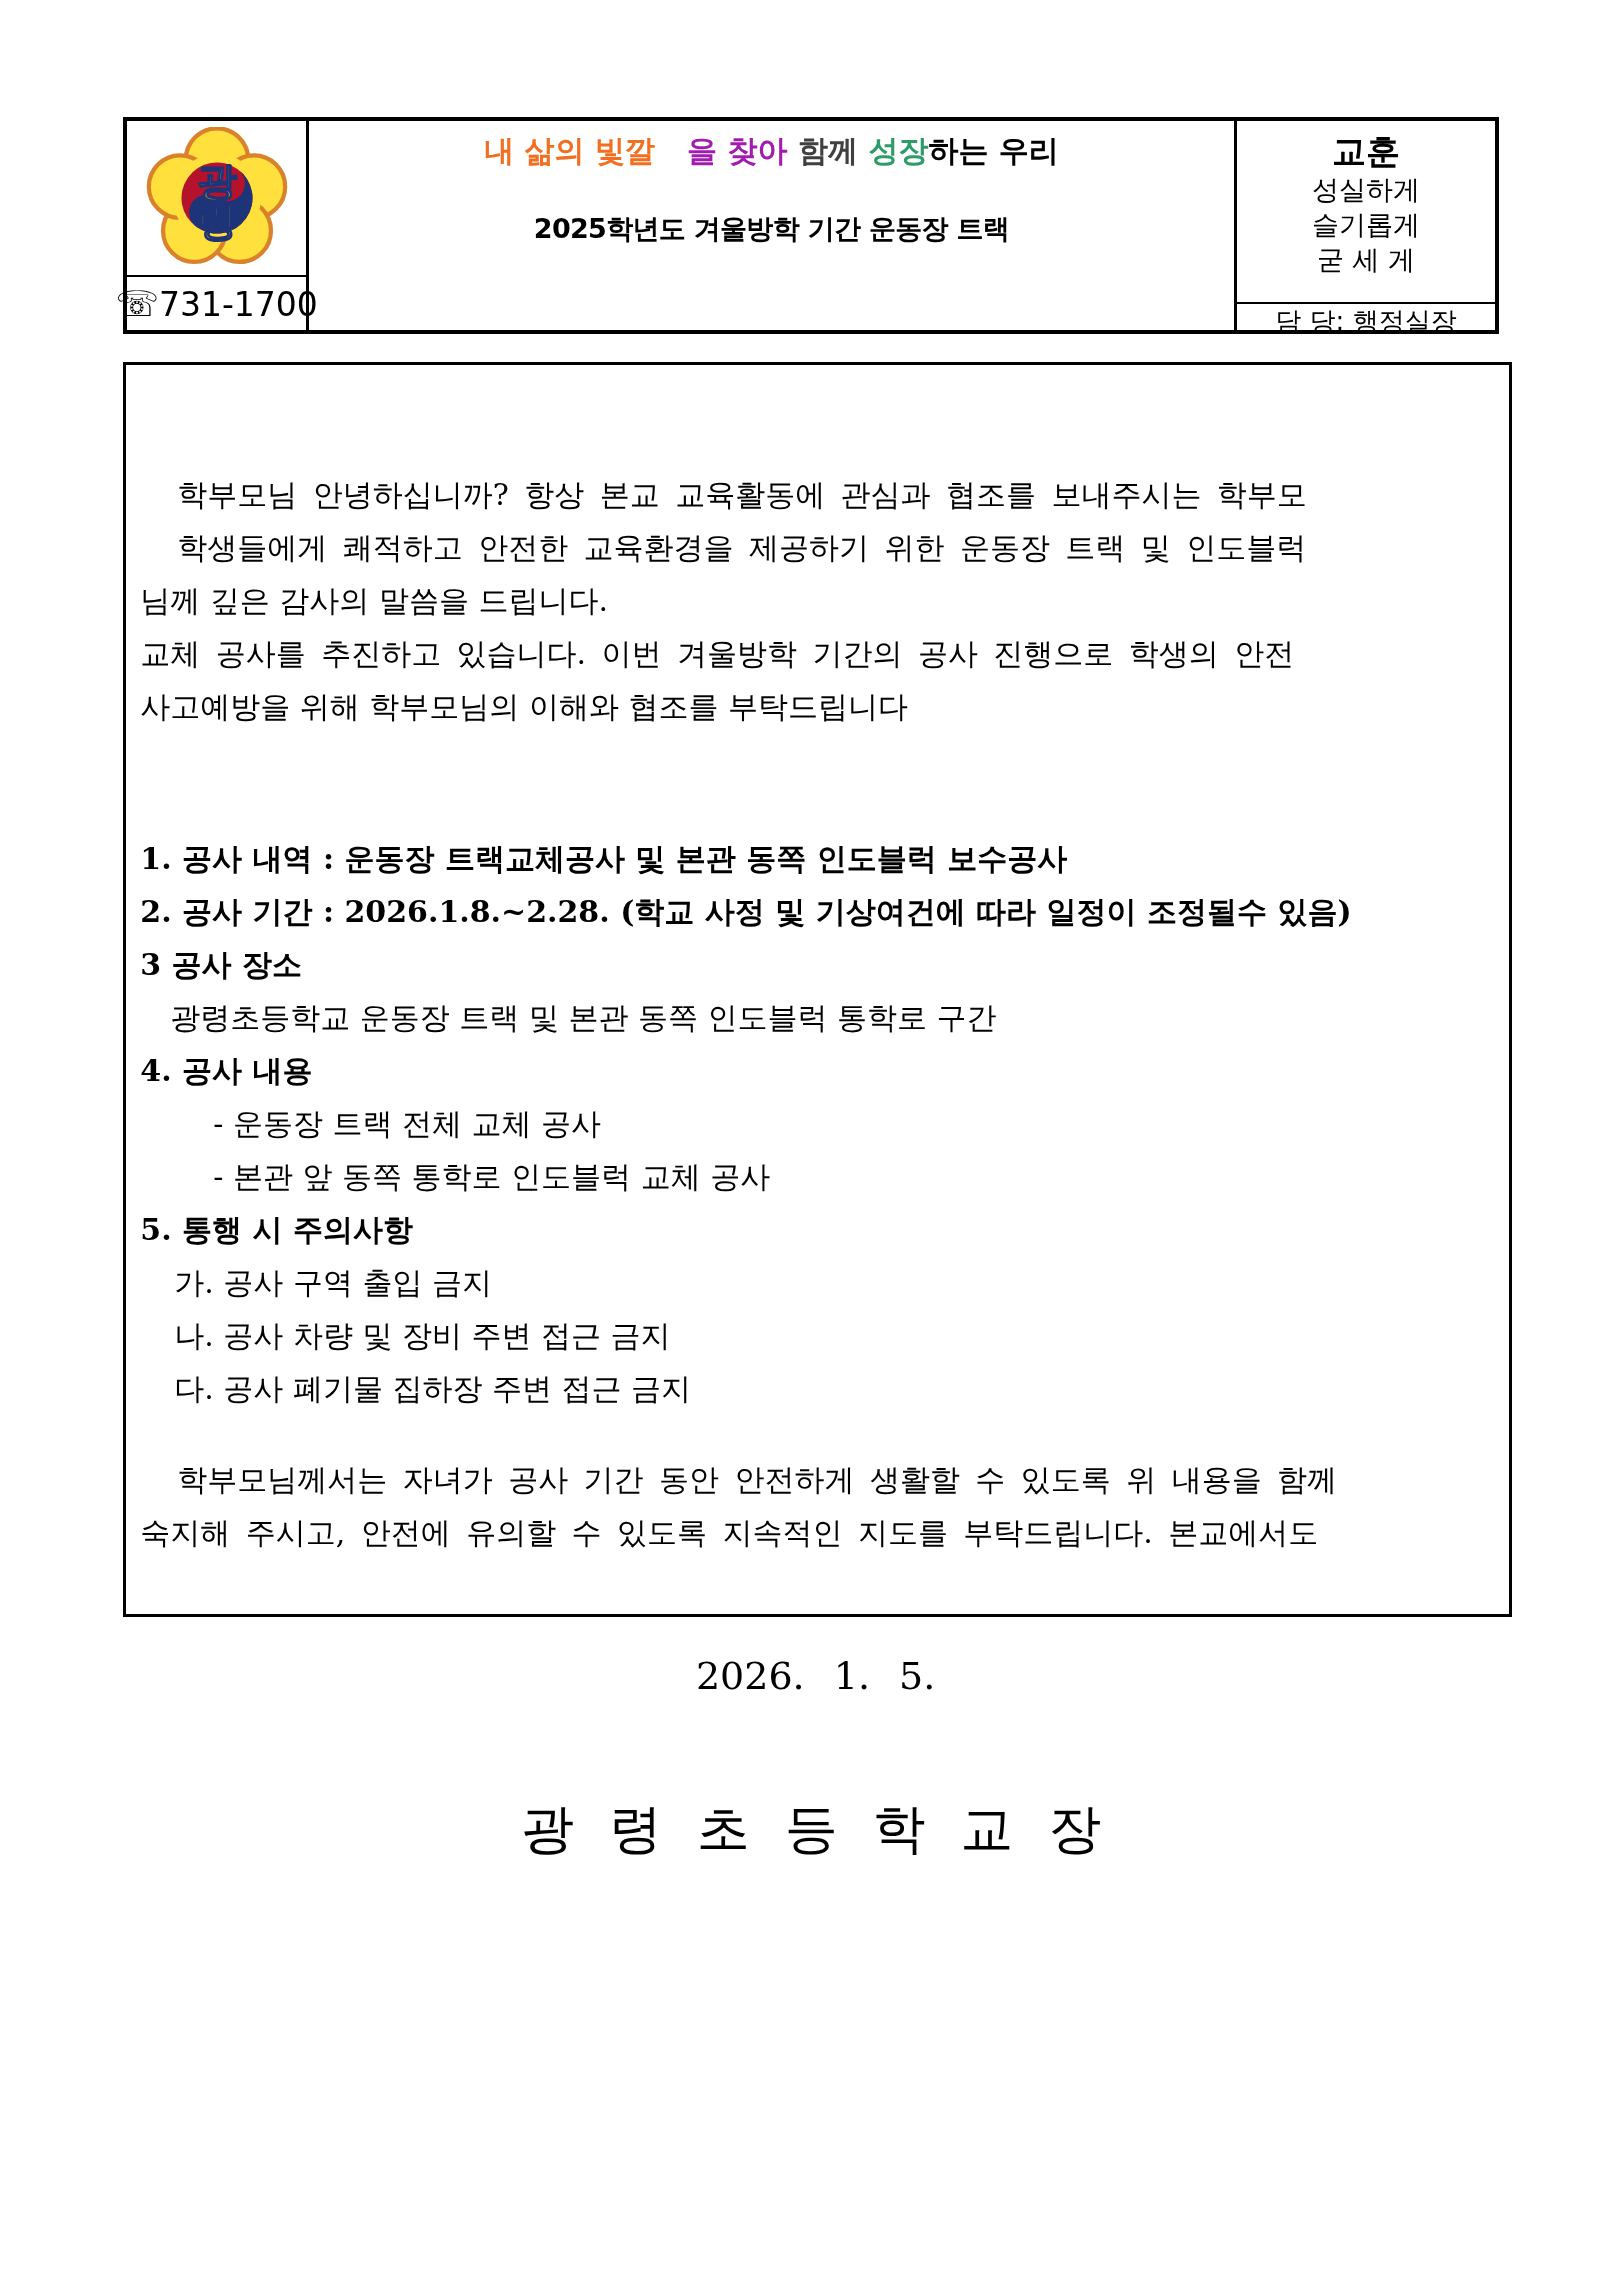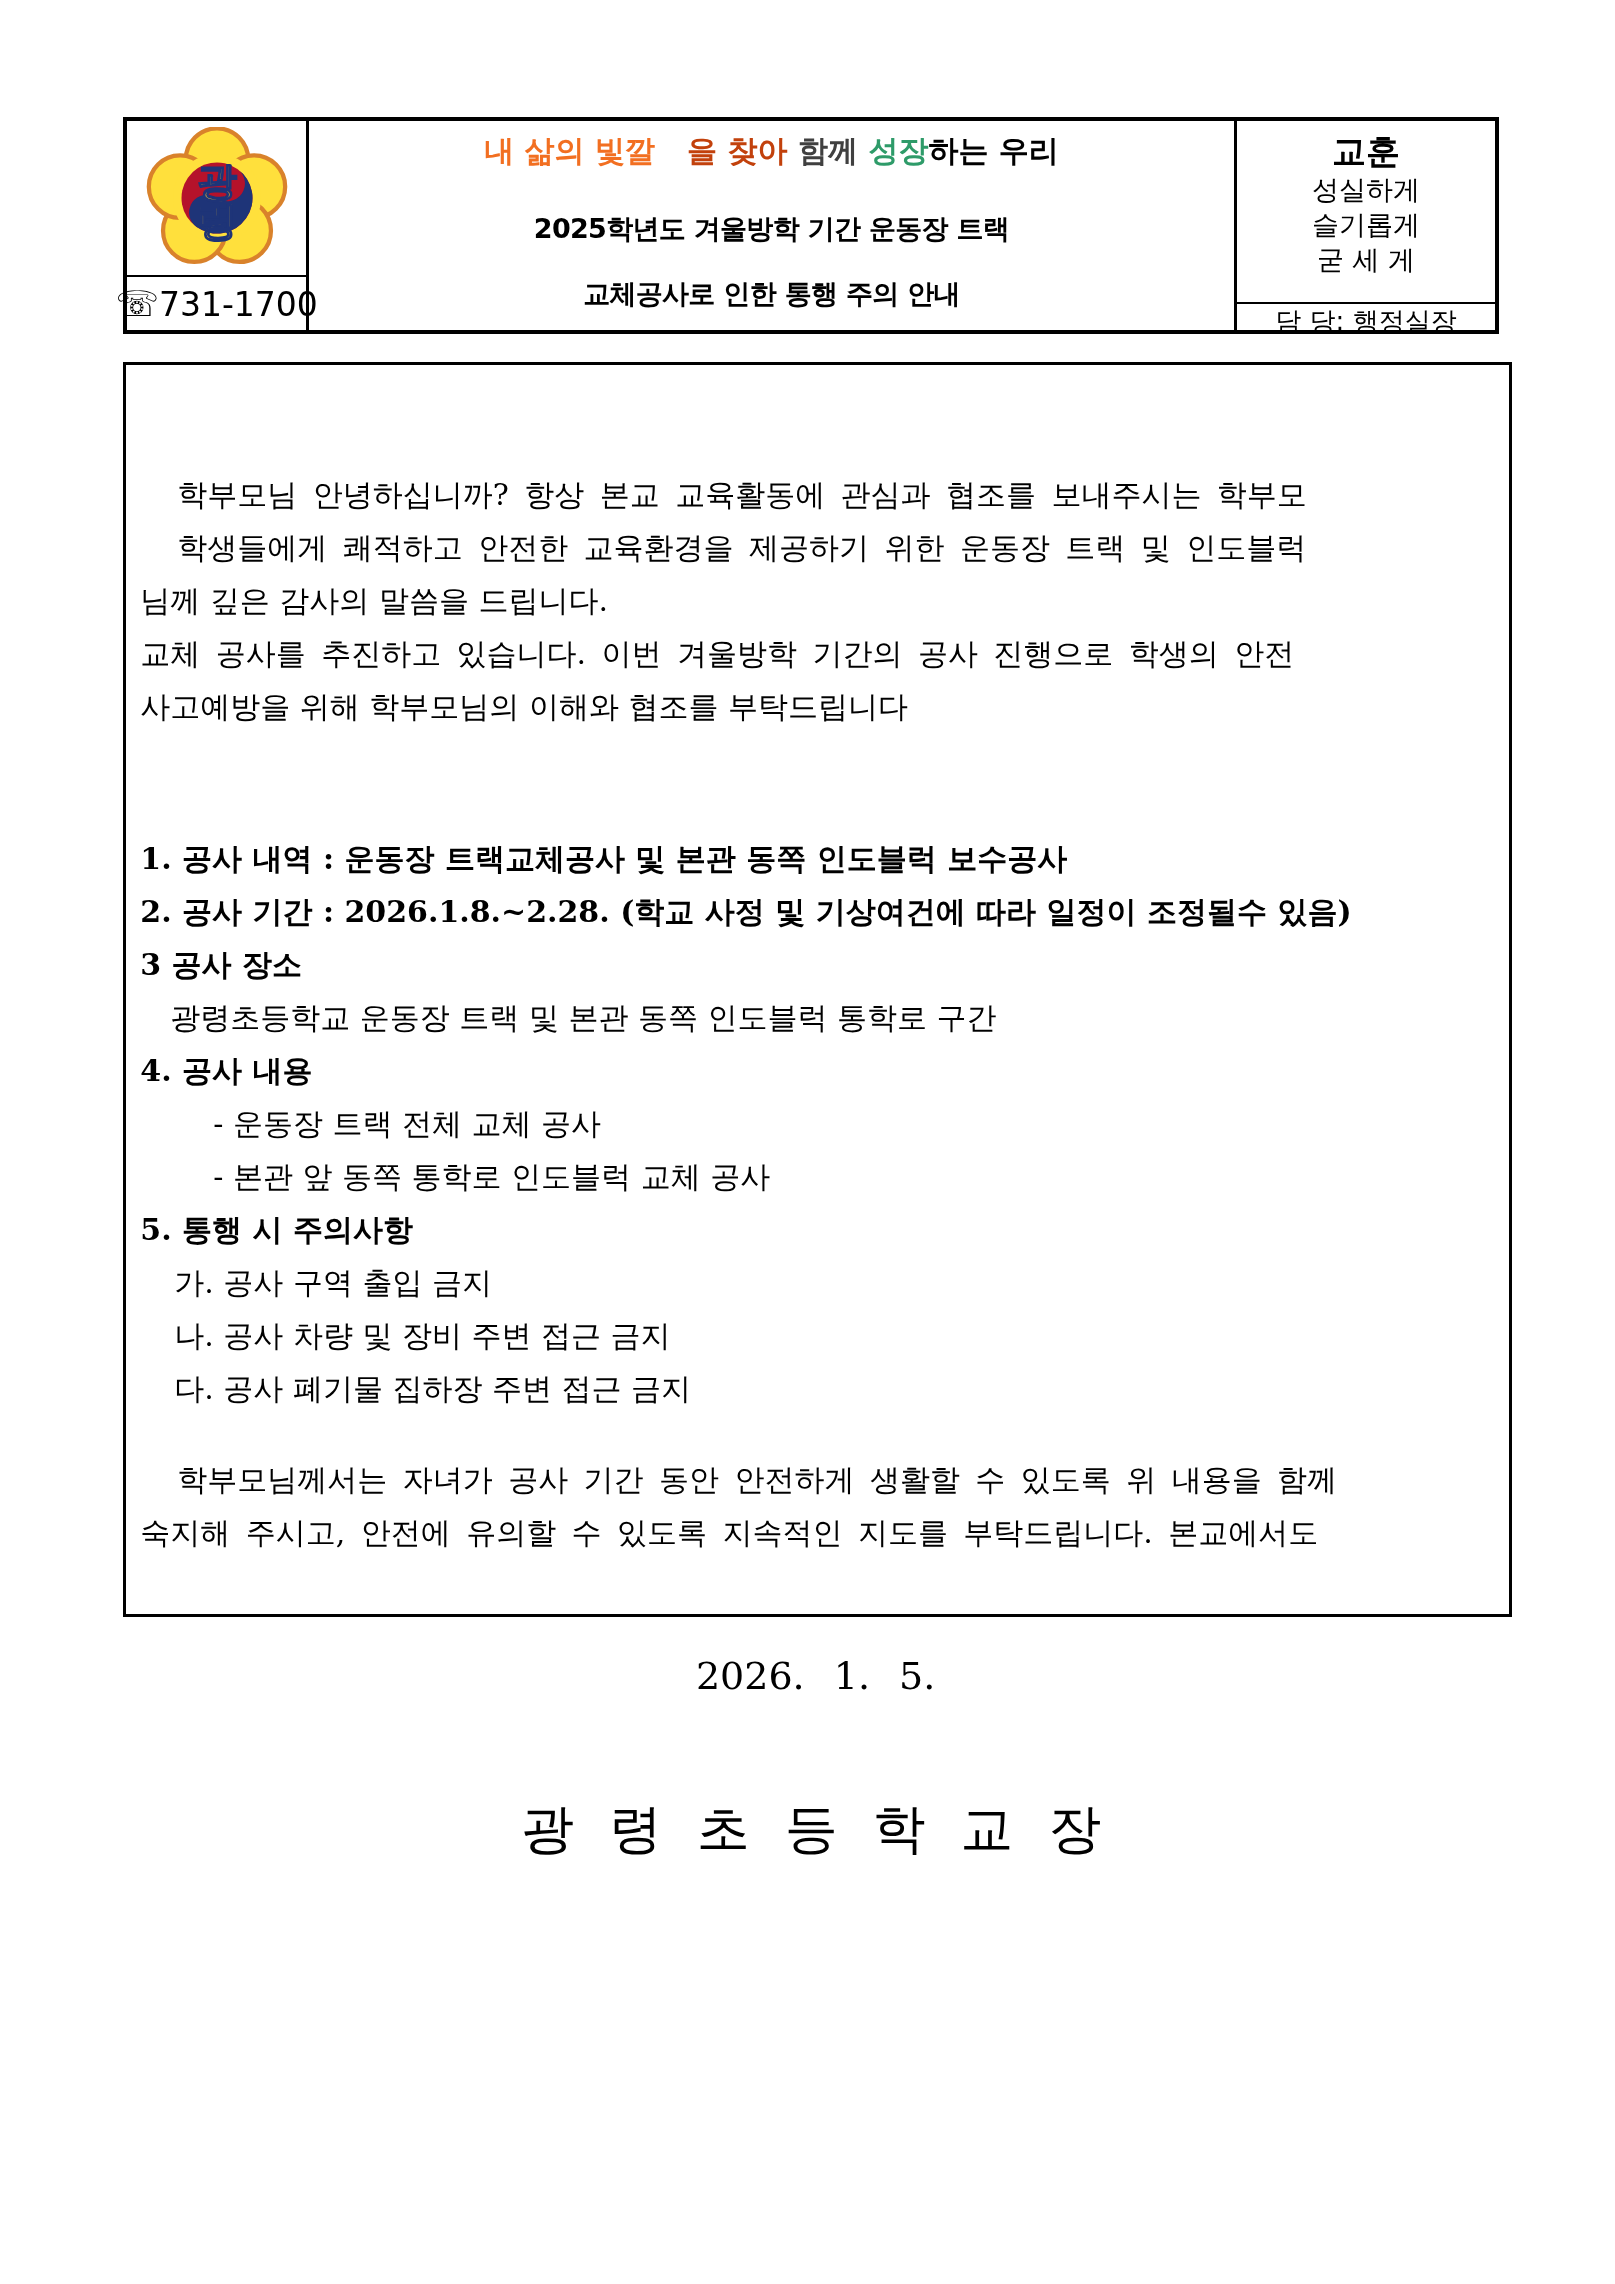--- a/index.html
+++ b/index.html
@@ -82,24 +82,23 @@
           </g>
         </svg>
       </div>
       <div class="hdr-left-bot">
         <div class="phone"><span class="ph-ic">☏</span><span>731-1700</span></div>
       </div>
     </div>
 
     <div class="hdr-mid">
       <div class="slogan">
-        <span style="color: rgb(242, 111, 33);">내 삶의 빛깔</span><span style="color: #c2410c; margin-left: 32px;">을 찾아 </span><span style="color: #404040;">함께</span><span style="color: rgb(46, 155, 105);"> 성장</span><span style="color: rgb(0, 0, 0);">하는 우리</span>
+        <span style="color: rgb(242, 111, 33);">내 삶의 빛깔</span><span style="color: #a21caf; margin-left: 32px;">을 찾아 </span><span style="color: #404040;">함께</span><span style="color: rgb(46, 155, 105);"> 성장</span><span style="color: rgb(0, 0, 0);">하는 우리</span>
       </div>
       <div class="title-line first">2025학년도 겨울방학 기간 운동장 트랙</div>
-      <div class="title-line">교체공사로 인한 통행 주의 안내</div>
     </div>
 
     <div class="hdr-right">
       <div class="hdr-right-top">
         <div class="motto-title">교훈</div>
         <div class="motto-line">성실하게</div>
         <div class="motto-line">슬기롭게</div>
         <div class="motto-line">굳 세 게</div>
       </div>
       <div class="hdr-right-bot">

